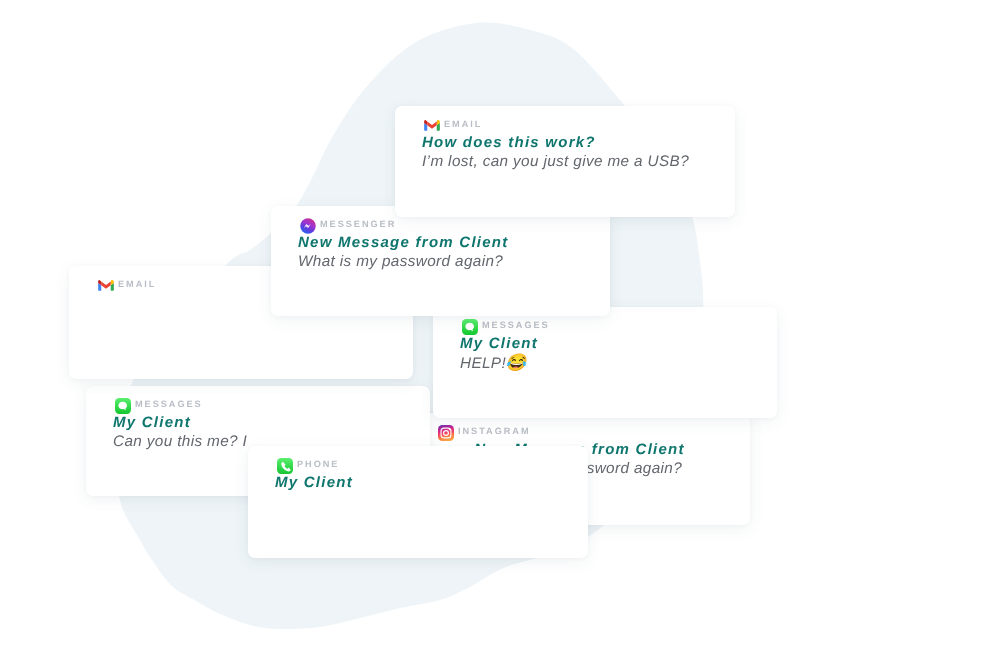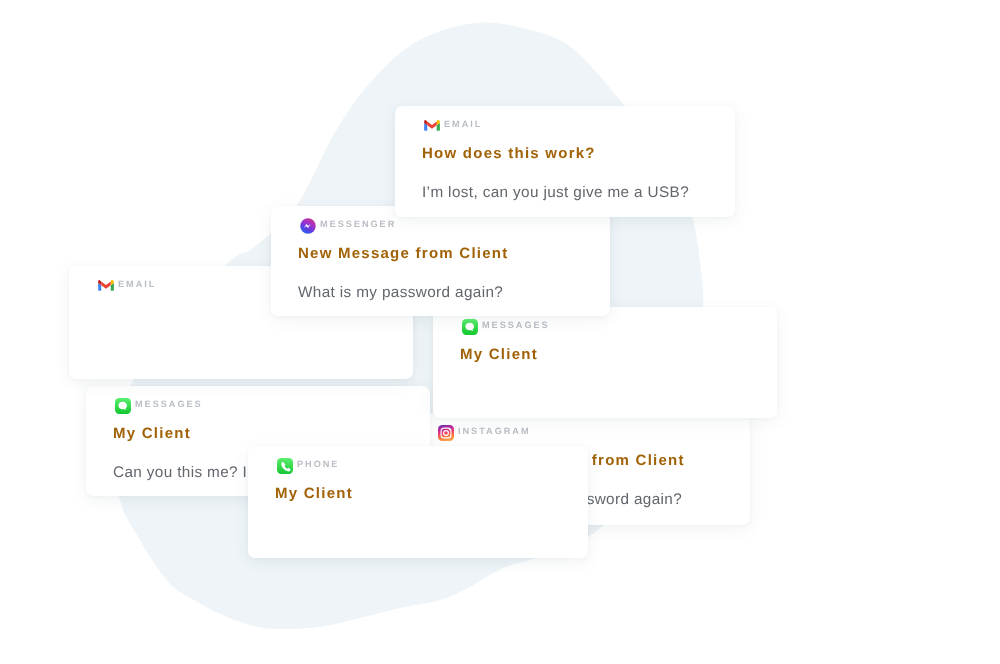--- a/index.html
+++ b/index.html
@@ -13,24 +13,24 @@
   #blob{position:absolute;left:0;top:0;width:1000px;height:664px;z-index:0;}
 
   .card{position:absolute;background:#ffffff;border-radius:7px;overflow:hidden;
         box-shadow:0 4px 16px rgba(70,90,110,.075), 0 1px 4px rgba(70,90,110,.045);}
   .card-inner{padding:12px 27px 0 27px;}
   .chan{display:flex;align-items:center;height:16px;padding-left:2px;}
   .chan-icon{width:16px;height:16px;flex:0 0 16px;display:block;}
   .chan-icon .ic{width:16px;height:16px;display:block;}
   .chan-label{font-size:9.2px;letter-spacing:1.95px;color:#b9bec5;font-weight:700;
               margin-left:4px;line-height:14px;white-space:nowrap;position:relative;top:-2px;}
-  .card-title{font-weight:700;font-size:15px;color:#a16207;letter-spacing:1.25px;
-              margin-top:11px;line-height:18px;white-space:nowrap;}
+  .card-title{font-weight:700;font-size:15px;color:#0f766e;letter-spacing:1.25px;
+              line-height:18px;white-space:nowrap;font-style:italic;}
   .card-body{font-size:15.3px;color:#62666d;letter-spacing:.37px;
-             margin-top:21px;line-height:18px;white-space:nowrap;}
+             margin-top:1px;line-height:18px;white-space:nowrap;font-style:italic;}
   .emoji{font-size:17px;margin-left:-5px;position:relative;top:0px;}
 </style>
 </head>
 <body>
 
 <div id="stage">
 
   <svg id="blob" viewBox="0 0 1000 664" width="1000" height="664" aria-hidden="true">
     <path id="blob-path" d="M 476 23 C 495.0 21.0 514.0 25.8 530 30 C 546.0 34.2 557.0 36.3 572 48 C 587.0 59.7 605.0 82.2 620 100 C 635.0 117.8 650.3 136.7 662 155 C 673.7 173.3 683.7 192.2 690 210 C 696.3 227.8 697.8 245.3 700 262 C 702.2 278.7 703.8 290.7 703 310 C 702.2 329.3 700.2 356.0 695 378 C 689.8 400.0 682.3 422.0 672 442 C 661.7 462.0 649.2 480.8 633 498 C 616.8 515.2 596.2 533.5 575 545 C 553.8 556.5 523.5 560.0 506 567 C 488.5 574.0 481.0 581.5 470 587 C 459.0 592.5 451.7 596.5 440 600 C 428.3 603.5 413.3 605.0 400 608 C 386.7 611.0 373.3 614.8 360 618 C 346.7 621.2 333.3 625.2 320 627 C 306.7 628.8 291.7 629.3 280 629 C 268.3 628.7 260.0 627.5 250 625 C 240.0 622.5 229.0 618.0 220 614 C 211.0 610.0 204.0 605.7 196 601 C 188.0 596.3 179.3 592.8 172 586 C 164.7 579.2 157.8 568.5 152 560 C 146.2 551.5 141.8 543.3 137 535 C 132.2 526.7 126.5 519.2 123 510 C 119.5 500.8 117.5 490.0 116 480 C 114.5 470.0 113.3 461.3 114 450 C 114.7 438.7 115.7 425.7 120 412 C 124.3 398.3 131.7 382.5 140 368 C 148.3 353.5 155.3 342.5 170 325 C 184.7 307.5 214.7 275.5 228 263 C 241.3 250.5 242.7 255.2 250 250 C 257.3 244.8 264.5 239.0 272 232 C 279.5 225.0 288.2 217.3 295 208 C 301.8 198.7 306.5 188.3 313 176 C 319.5 163.7 324.8 149.2 334 134 C 343.2 118.8 354.3 100.3 368 85 C 381.7 69.7 398.0 52.3 416 42 C 434.0 31.7 457.0 25.0 476 23 Z" fill="#eef4f7"></path>
   </svg>
@@ -103,20 +103,22 @@
                   <stop offset="1" stop-color="#12c72e"></stop>
                 </linearGradient>
               </defs>
 <rect x="0" y="0" width="24" height="24" rx="6.2" fill="url(#gMsgs)"></rect>
 <path d="M11.6 5.6c-3.6 0-6.5 2.5-6.5 5.6 0 3.1 2.9 5.6 6.5 5.6.7 0 1.3-.1 1.9-.2.8.9 1.9 1.6 3.4 1.9-.7-.8-1.2-1.8-1.2-2.9 1.4-1 2.3-2.6 2.3-4.4 0-3.1-2.9-5.6-6.4-5.6z" fill="#fff"></path>
             </svg>
           </span>
         <span class="chan-label">MESSAGES</span>
       </div>
       <div class="card-title">My Client</div>
+      <div class="card-body"><span>HELP!</span>
+        <span class="emoji">😂</span></div>
     </div>
   </div>
   <div class="card" style="left:86px;top:386px;width:344px;height:110px;z-index:20;">
     <div class="card-inner">
       <div class="chan">
         <span class="chan-icon">
             <svg class="ic" viewBox="0 0 24 24">
 <defs>
                 <linearGradient id="gMsgs" x1="0" y1="0" x2="0" y2="1">
 <stop offset="0" stop-color="#5bef6f"></stop>

